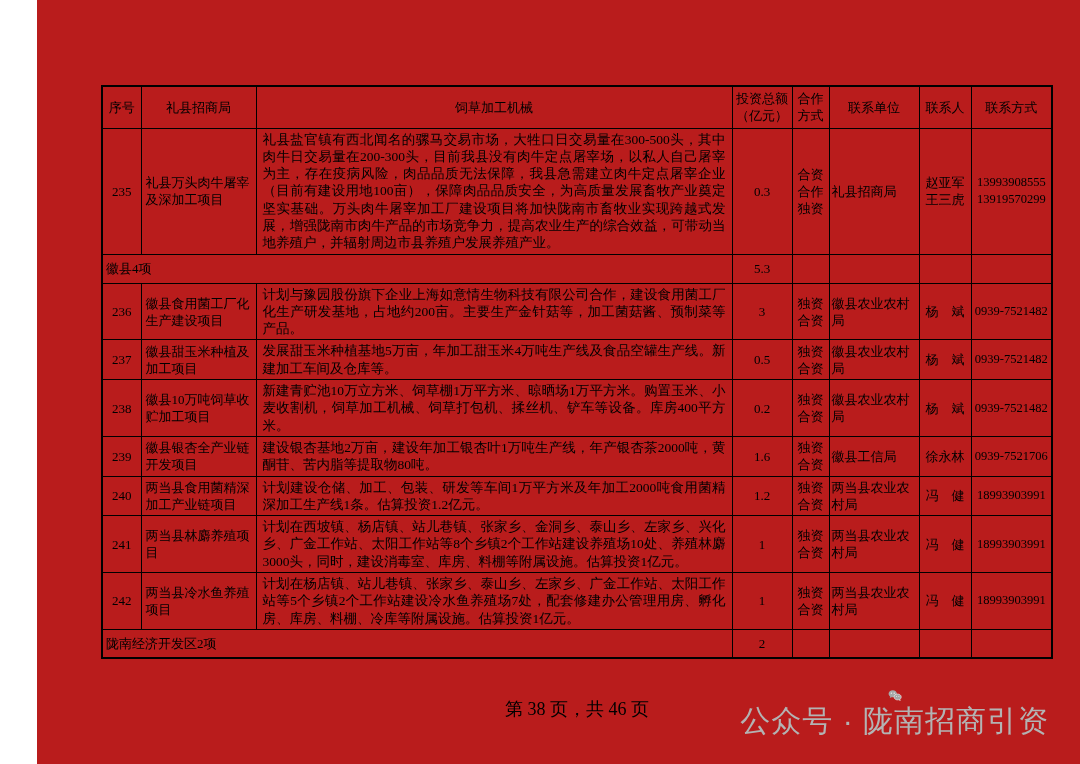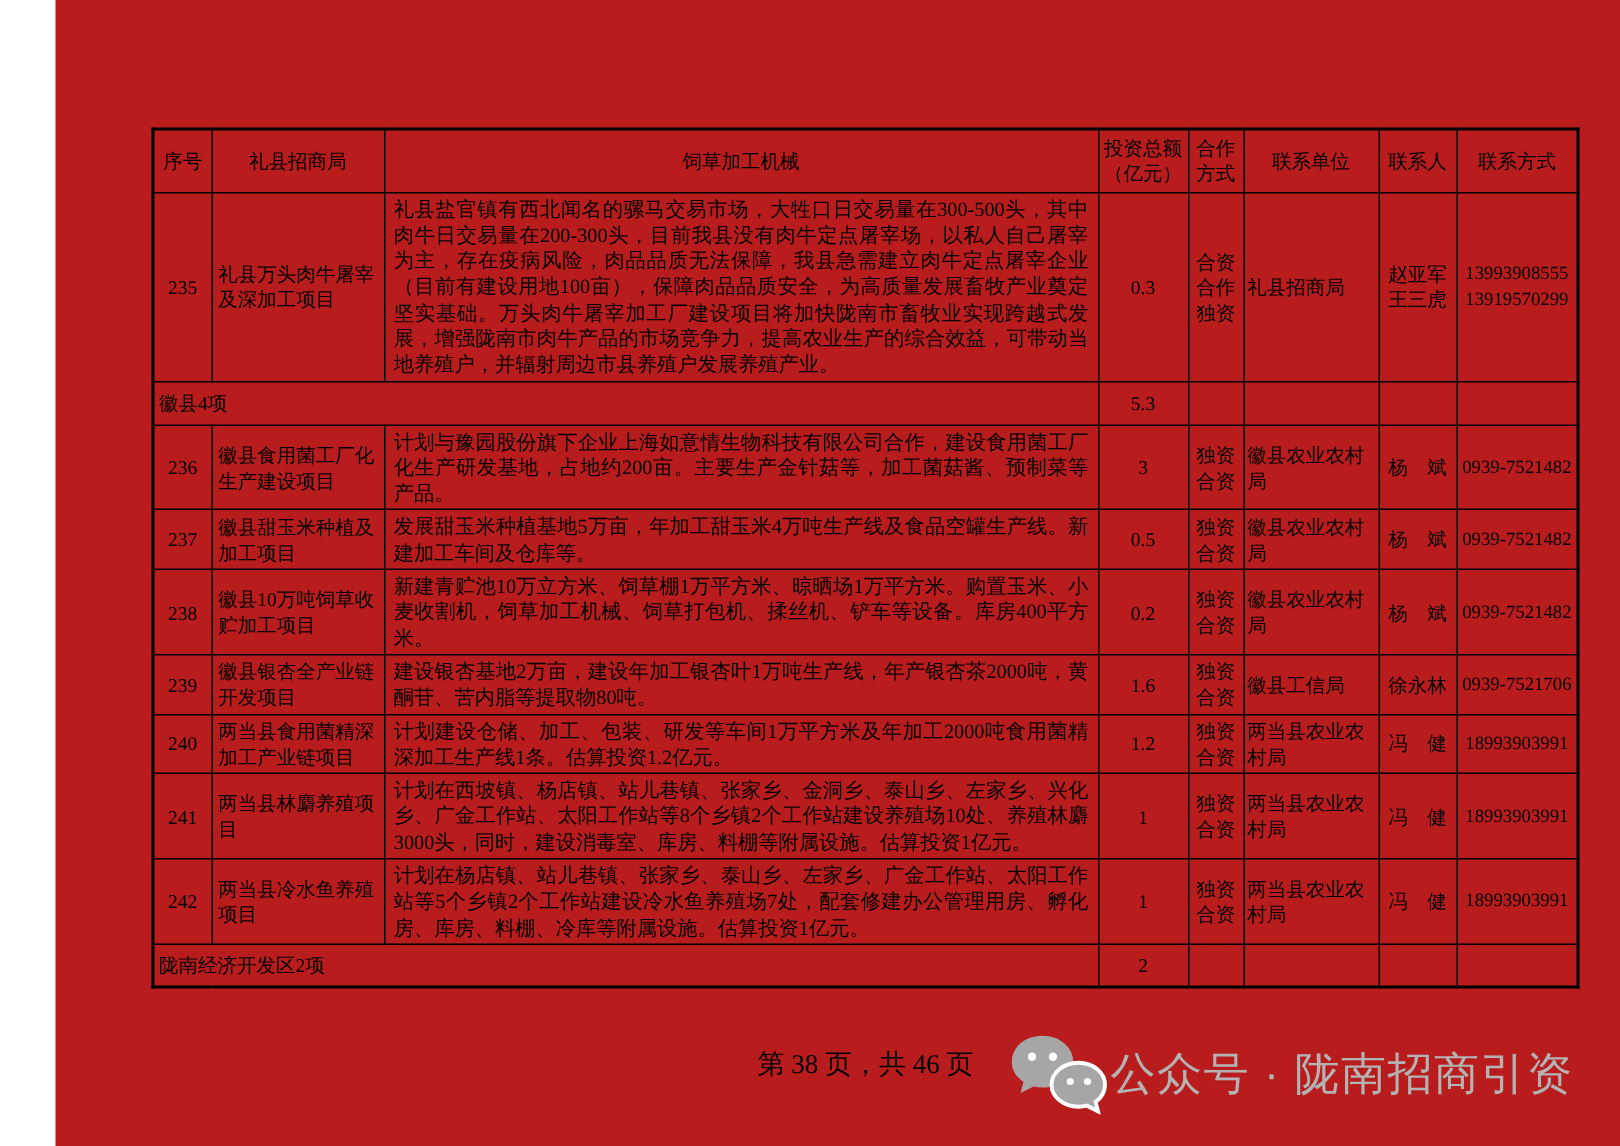--- a/index.html
+++ b/index.html
@@ -41,21 +41,21 @@
   td.phone{text-align:center;white-space:pre-line;font-size:12.5px;padding:2px 1px;letter-spacing:0;}
   tr.section{height:29px;}
   td.section-label{text-align:left;padding-left:3px;}
 
   .footer{
     position:absolute;left:0;top:697px;width:100%;
     text-align:center;font-size:18px;color:#000;
   }
   .watermark{
     position:absolute;top:690px;right:68px;height:52px;
-    display:flex;align-items:center;
+    display:flex;align-items:center;flex-direction:column;
   }
   .watermark .wm-text{
     font-family:"Liberation Sans","DejaVu Sans",sans-serif;
     font-size:30px;color:#b3b3b3;letter-spacing:1px;white-space:nowrap;
   }
 </style>
 </head>
 <body>
 
 <div class="page">

